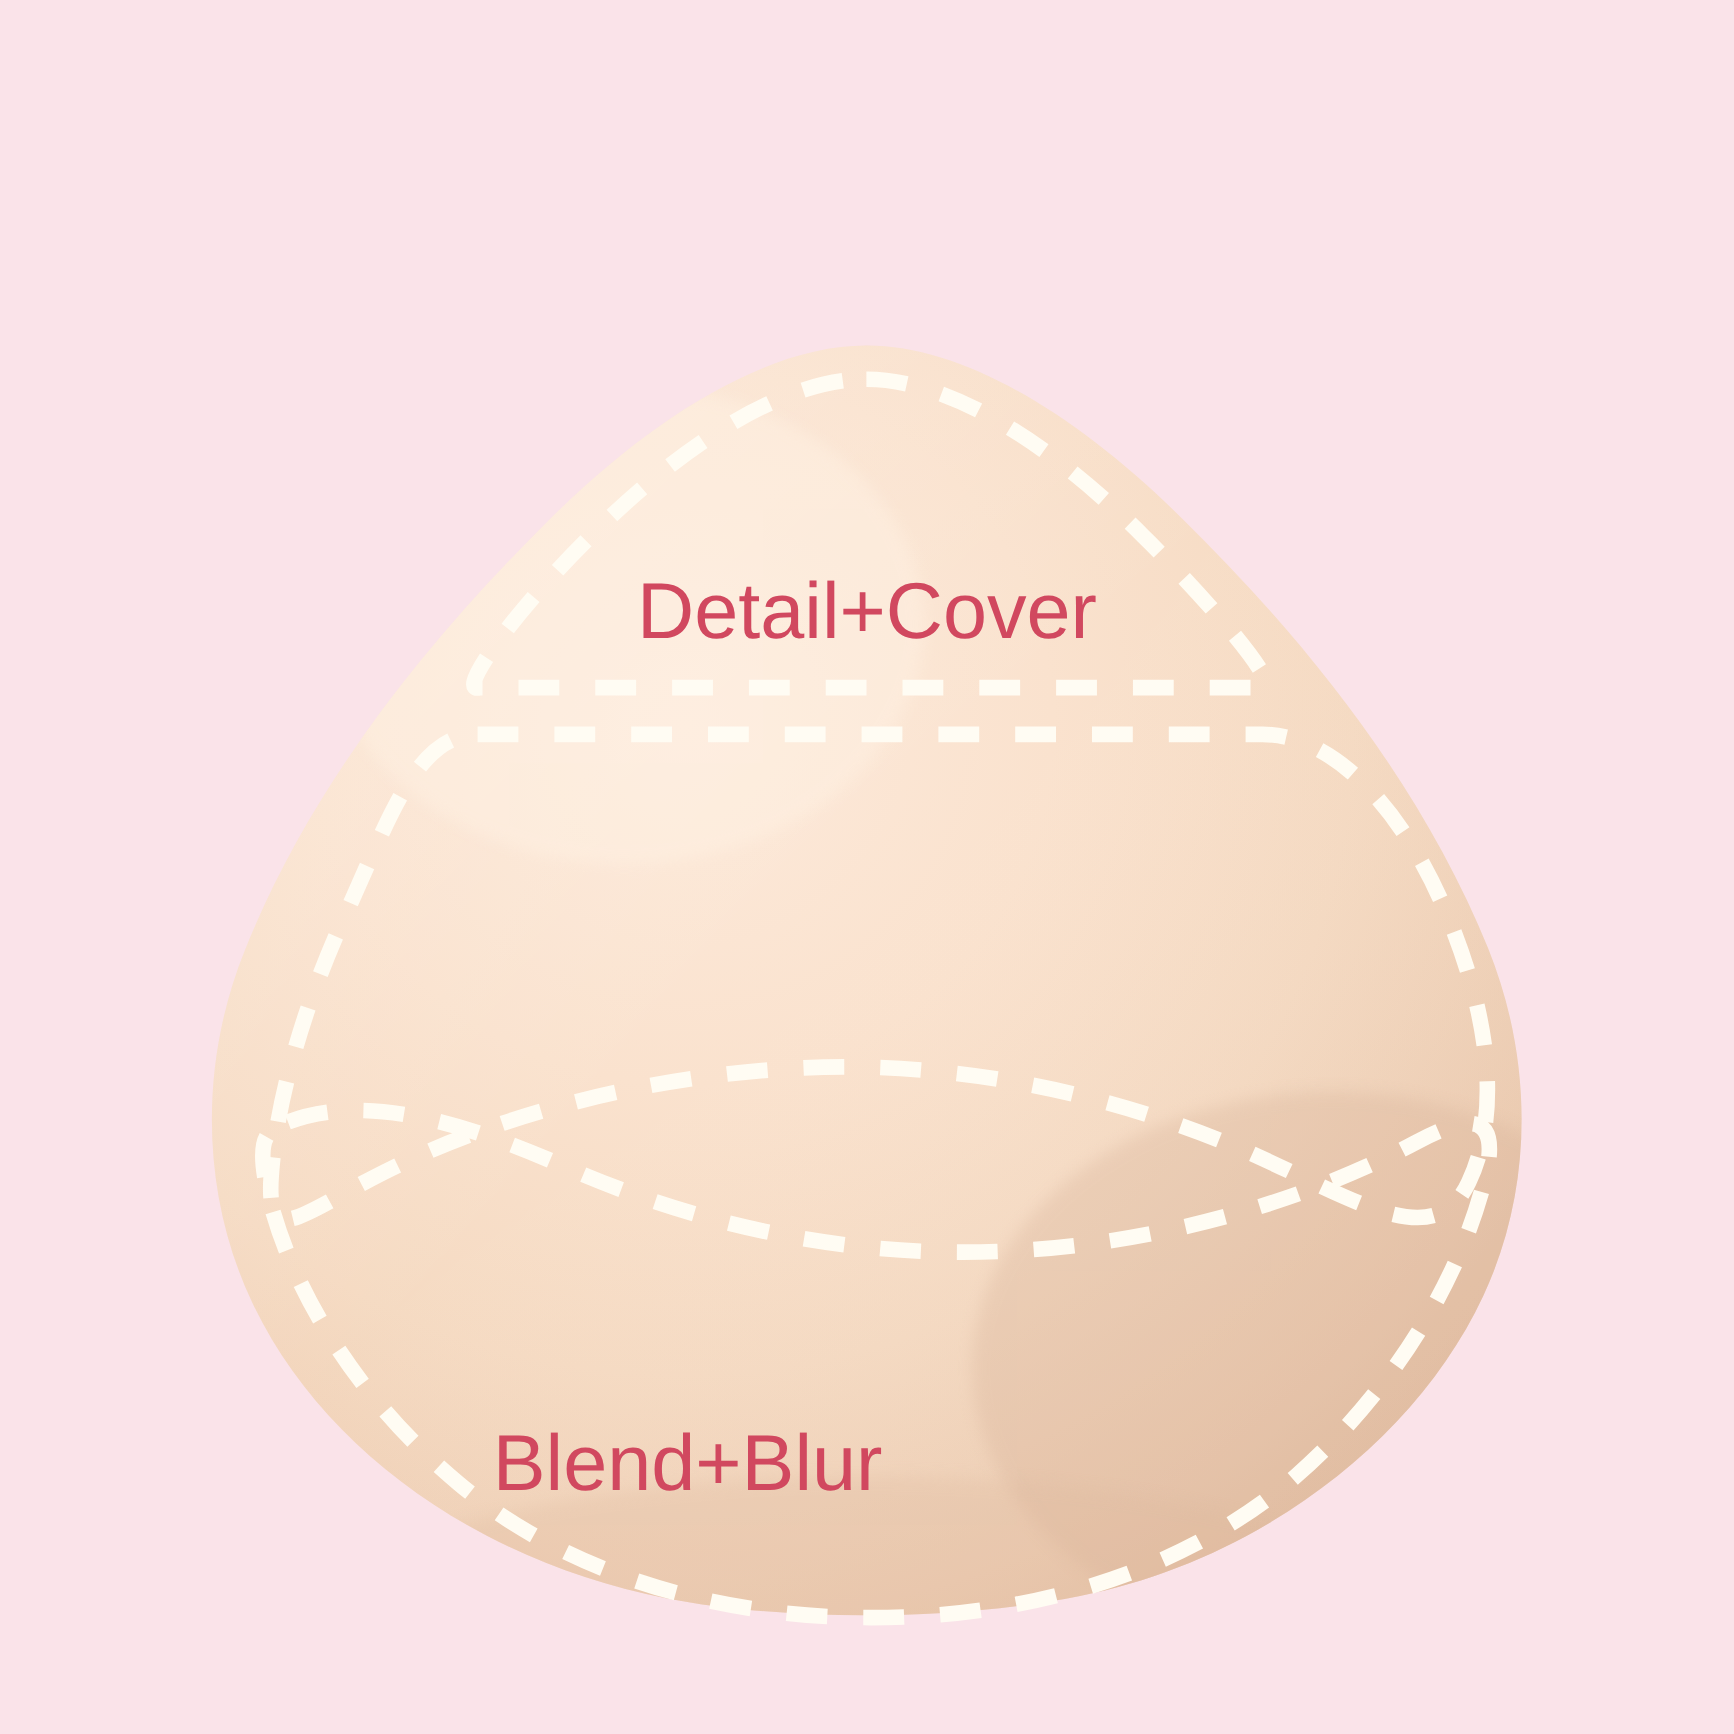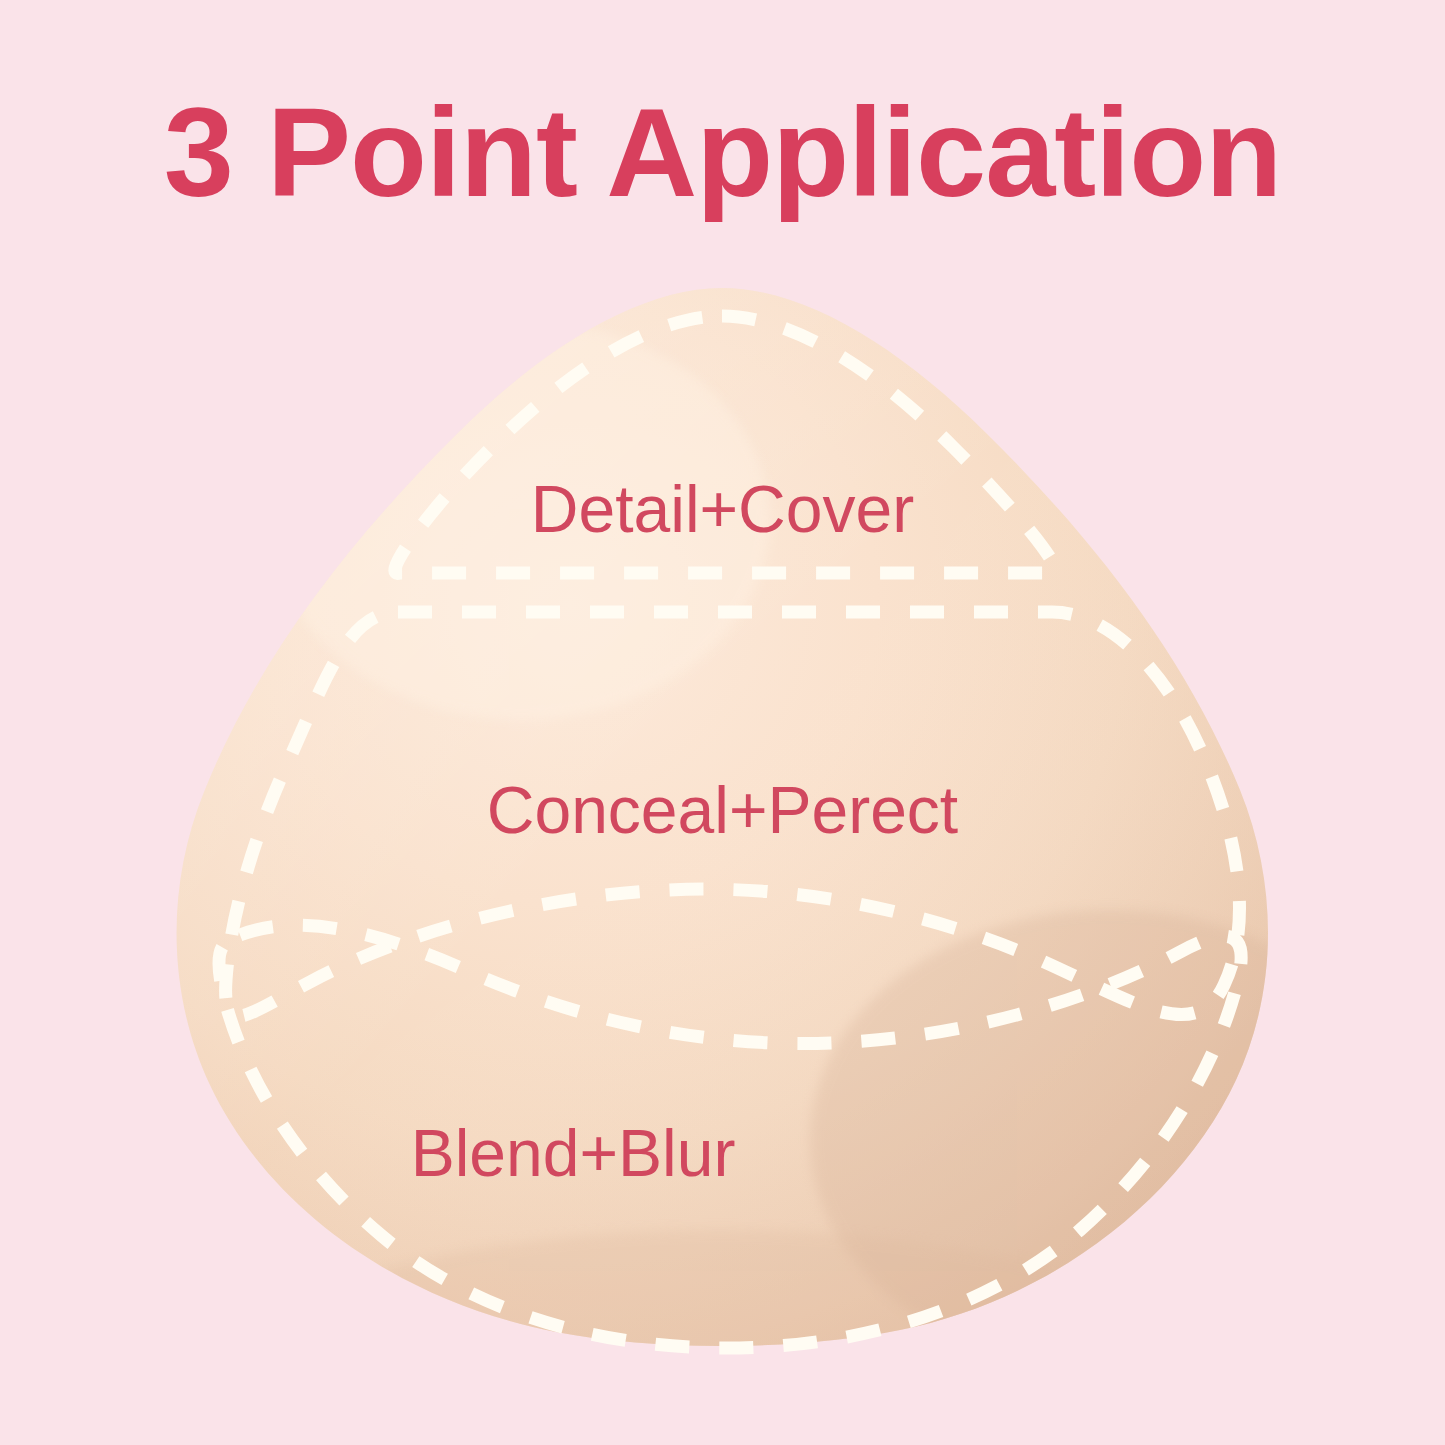--- a/index.html
+++ b/index.html
@@ -70,31 +70,30 @@
     font-size: 66px;
   }
   #label-conceal {
     left: 0;
     top: 753px;
     width: 1445px;
     font-size: 66px;
   }
   #label-blend {
     left: 0;
-    top: 1096px;
+    top: 1162px;
     width: 1146px;
     font-size: 66px;
   }
 </style>
 </head>
 <body>
 
 <div id="root" style="background: rgb(250, 227, 233);">
 
-  <div id="title" style="color: rgb(216, 63, 93);">3 Point Application</div>
 
   <div id="sponge-stage">
     <svg id="sponge-svg" viewBox="0 0 1445 1445" xmlns="http://www.w3.org/2000/svg">
       <defs>
         <radialGradient id="spongeGrad" cx="36%" cy="30%" r="88%">
           <stop offset="0%" stop-color="#FDE9D9"></stop>
           <stop offset="32%" stop-color="#FAE1CC"></stop>
           <stop offset="58%" stop-color="#F5D9C0"></stop>
           <stop offset="80%" stop-color="#EECDB2"></stop>
           <stop offset="100%" stop-color="#E4BEA1"></stop>
@@ -174,18 +173,17 @@
                  C 1214 1070, 1160 1160, 1080 1230
                  C 990 1308, 862 1348, 726 1348
                  C 594 1348, 470 1310, 382 1236
                  C 298 1166, 240 1072, 222 988
                  C 214 948, 222 942, 240 935 Z" fill="none" stroke="#FFFCF3" stroke-width="13" stroke-linecap="butt" stroke-dasharray="34 30"></path>
       </g>
     </svg>
 
     <div class="region-label" id="label-detail" style="color: rgb(209, 72, 95);">Detail+Cover</div>
 
-    <div class="region-label" id="label-conceal" style="color: rgb(209, 72, 95);">Conceal+Perect</div>
 
     <div class="region-label" id="label-blend" style="color: rgb(209, 72, 95);">Blend+Blur</div>
   </div>
 
 </div>
 
 </body></html>

